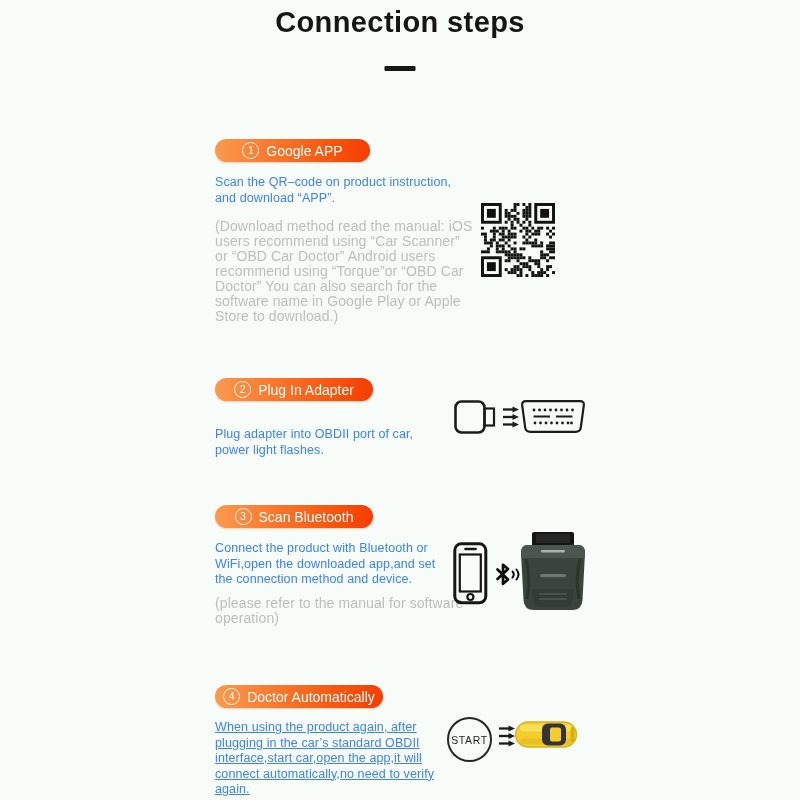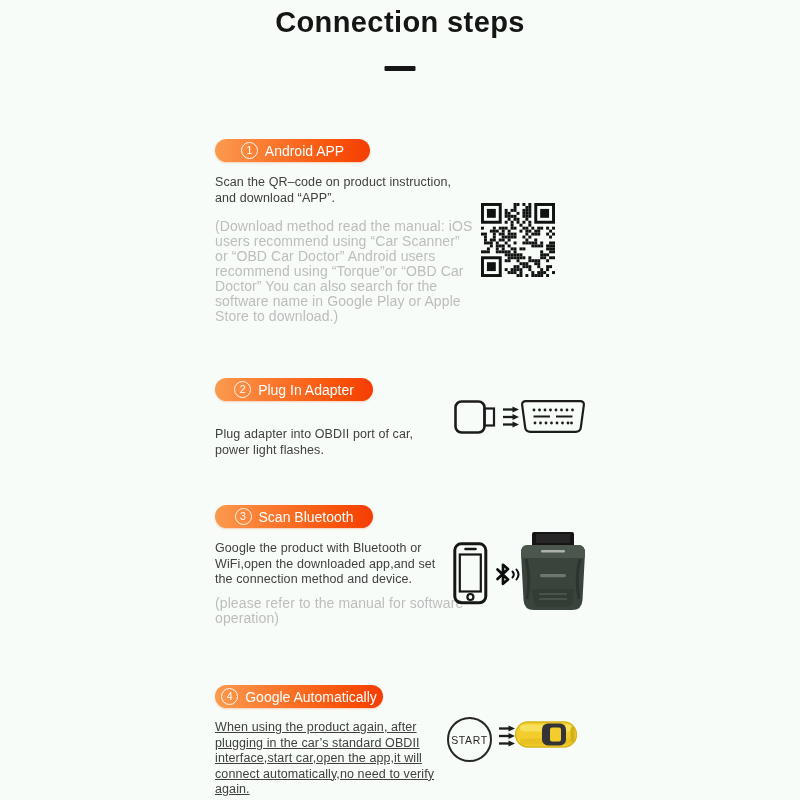--- a/index.html
+++ b/index.html
@@ -29,21 +29,21 @@
     box-shadow:0 1px 2px rgba(249,77,5,.25);
   }
   .badge .num{
     width:15px;height:15px;flex:0 0 15px;
     border:1.2px solid rgba(255,255,255,.92);border-radius:50%;
     display:flex;align-items:center;justify-content:center;
     font-size:10.5px;line-height:1;
   }
   .body-text{
     position:absolute;left:215px;margin:0;
-    font-size:12.5px;line-height:15.5px;color:#404040;
+    font-size:12.5px;line-height:15.5px;color:#3b82f6;
     white-space:pre-line;letter-spacing:.1px;
   }
   .note-text{
     position:absolute;left:215px;margin:0;
     font-size:14px;line-height:15px;color:#bdbdbd;
     white-space:pre-line;letter-spacing:.1px;
   }
   .icon{position:absolute;}
   .start-circle{
     position:absolute;width:45px;height:45px;border-radius:50%;
@@ -57,21 +57,21 @@
 <body>
 
 <div class="canvas">
 
   <h1 class="page-title">Connection steps</h1>
   <div class="title-dash"></div>
 
   <section class="step" style="top:139px;height:230px;">
     <div class="badge" style="width:155px;">
       <span class="num">1</span>
-      <span>Android APP</span>
+      <span>Google APP</span>
     </div>
     <p class="body-text" style="top:36px;">Scan the QR–code on product instruction,
 and download “APP”.</p>
     <p class="note-text" style="top:80px;">(Download method read the manual:  iOS
 users recommend using “Car Scanner”
 or “OBD Car Doctor” Android users
 recommend using “Torque”or “OBD Car
 Doctor” You can also search for the
 software name in Google Play or Apple
 Store to download.)</p>
@@ -364,21 +364,21 @@
         </g>
       </svg>
     </span>
   </section>
 
   <section class="step" style="top:505px;height:130px;">
     <div class="badge" style="width:158px;">
       <span class="num">3</span>
       <span>Scan Bluetooth</span>
     </div>
-    <p class="body-text" style="top:36px;">Google the product with Bluetooth or
+    <p class="body-text" style="top:36px;">Connect the product with Bluetooth or
 WiFi,open the downloaded app,and set
 the connection method and device.</p>
     <p class="note-text" style="top:91px;">(please refer to the manual for software
 operation)</p>
 
     <span class="icon" style="left:453px;top:37px;">
       <svg width="35" height="64" viewBox="0 0 35 64" fill="none" stroke="#161616">
         <rect x="1.8" y="1.8" width="31" height="59" rx="6.5" stroke-width="3"></rect>
         <rect x="6.8" y="12.5" width="21" height="37" stroke-width="2.2"></rect>
         <path d="M12.5 7 H22.5" stroke-width="2.6" stroke-linecap="round"></path>
@@ -405,21 +405,21 @@
         <path d="M13 58 H55 L53.4 70 Q52.6 76 46 76 H22 Q15.4 76 14.6 70 Z" fill="#333c35"></path>
         <rect x="20" y="62" width="28" height="2" rx="1" fill="#49534b"></rect>
         <rect x="20" y="67" width="28" height="2" rx="1" fill="#49534b"></rect>
       </svg>
     </span>
   </section>
 
   <section class="step" style="top:685px;height:115px;">
     <div class="badge" style="width:168px;">
       <span class="num">4</span>
-      <span>Google Automatically</span>
+      <span>Doctor Automatically</span>
     </div>
     <p class="body-text" style="top:35px;text-decoration:underline;">When using the product again, after
 plugging in the car’s  standard OBDII
 interface,start  car,open the app,it will
 connect automatically,no need to verify
 again.</p>
 
     <div class="start-circle" style="left:447px;top:32px;">
       <span>START</span>
     </div>

